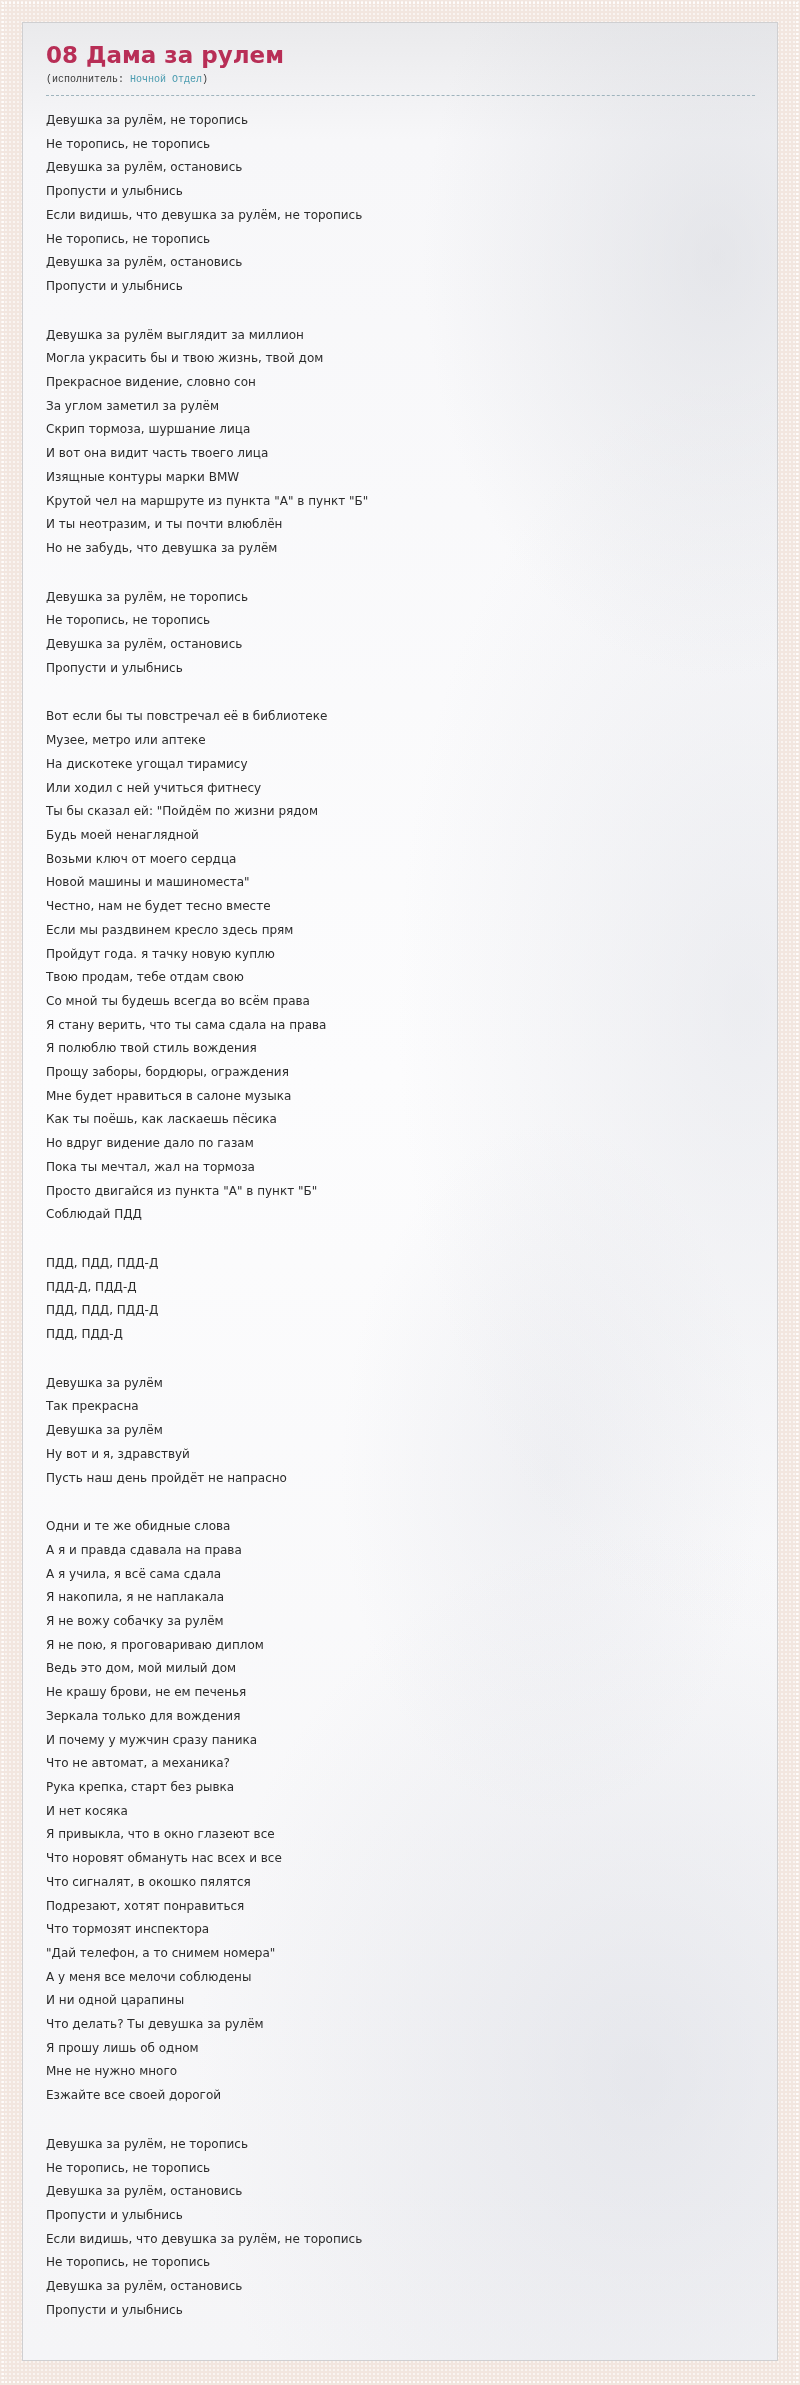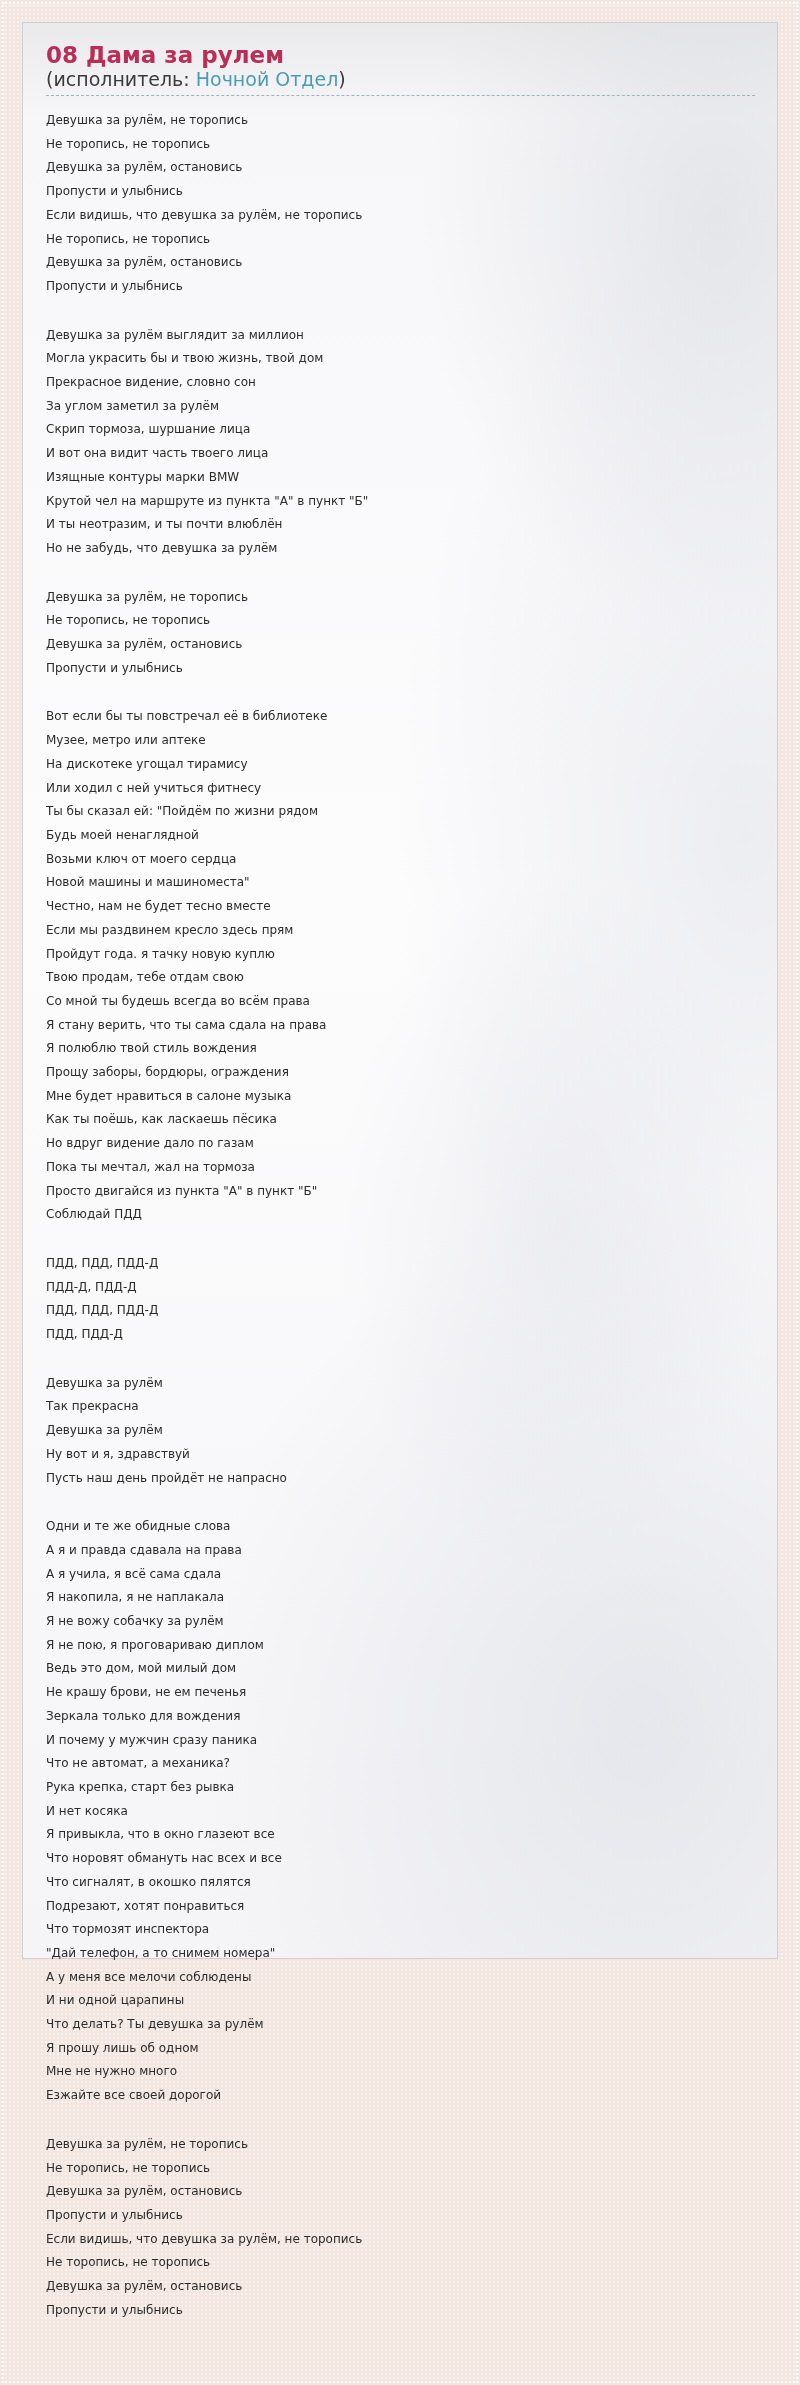--- a/index.html
+++ b/index.html
@@ -26,44 +26,45 @@
     background-size:4px 4px;
   }
   .dotted-frame{
     position:absolute;inset:2px;
     border:2px dotted rgba(255,255,255,0.85);
     pointer-events:none;
   }
   .content-box{
     position:absolute;
     left:22px;top:22px;
-    width:756px;height:1937px;
+    width:756px;height:2339px;
     box-sizing:border-box;
     border:1px solid var(--card-border);
     padding:20px 22px 20px 23px;
     background:
       radial-gradient(420px 600px at 92% 10%, rgba(210,212,218,0.50), rgba(210,212,218,0) 70%),
       radial-gradient(500px 900px at 96% 42%, rgba(215,217,224,0.42), rgba(215,217,224,0) 70%),
       radial-gradient(620px 760px at 82% 88%, rgba(203,206,216,0.38), rgba(203,206,216,0) 72%),
       radial-gradient(300px 500px at 70% 62%, rgba(214,216,224,0.30), rgba(214,216,224,0) 70%),
       linear-gradient(180deg, #eaeaec 0%, #f7f7f9 5%, #fcfcfd 45%, #f5f5f7 100%);
   }
   h1.page-title{
     margin:0 0 2px 0;
     font-size:23px;
     line-height:25px;
     font-weight:bold;
     color:var(--title);
   }
   .artist-line{
-    font-size:19px;
+    font-size:10px;
     line-height:19px;
     color:var(--muted);
     padding-bottom:6px;
     border-bottom:1px dashed var(--dash);
+    font-family:Liberation Mono, monospace;
   }
   .artist-link{
     color:var(--link);
     text-decoration:none;
     cursor:pointer;
   }
   .lyrics{
     margin-top:13px;
     font-size:12px;
     line-height:23.7px;

